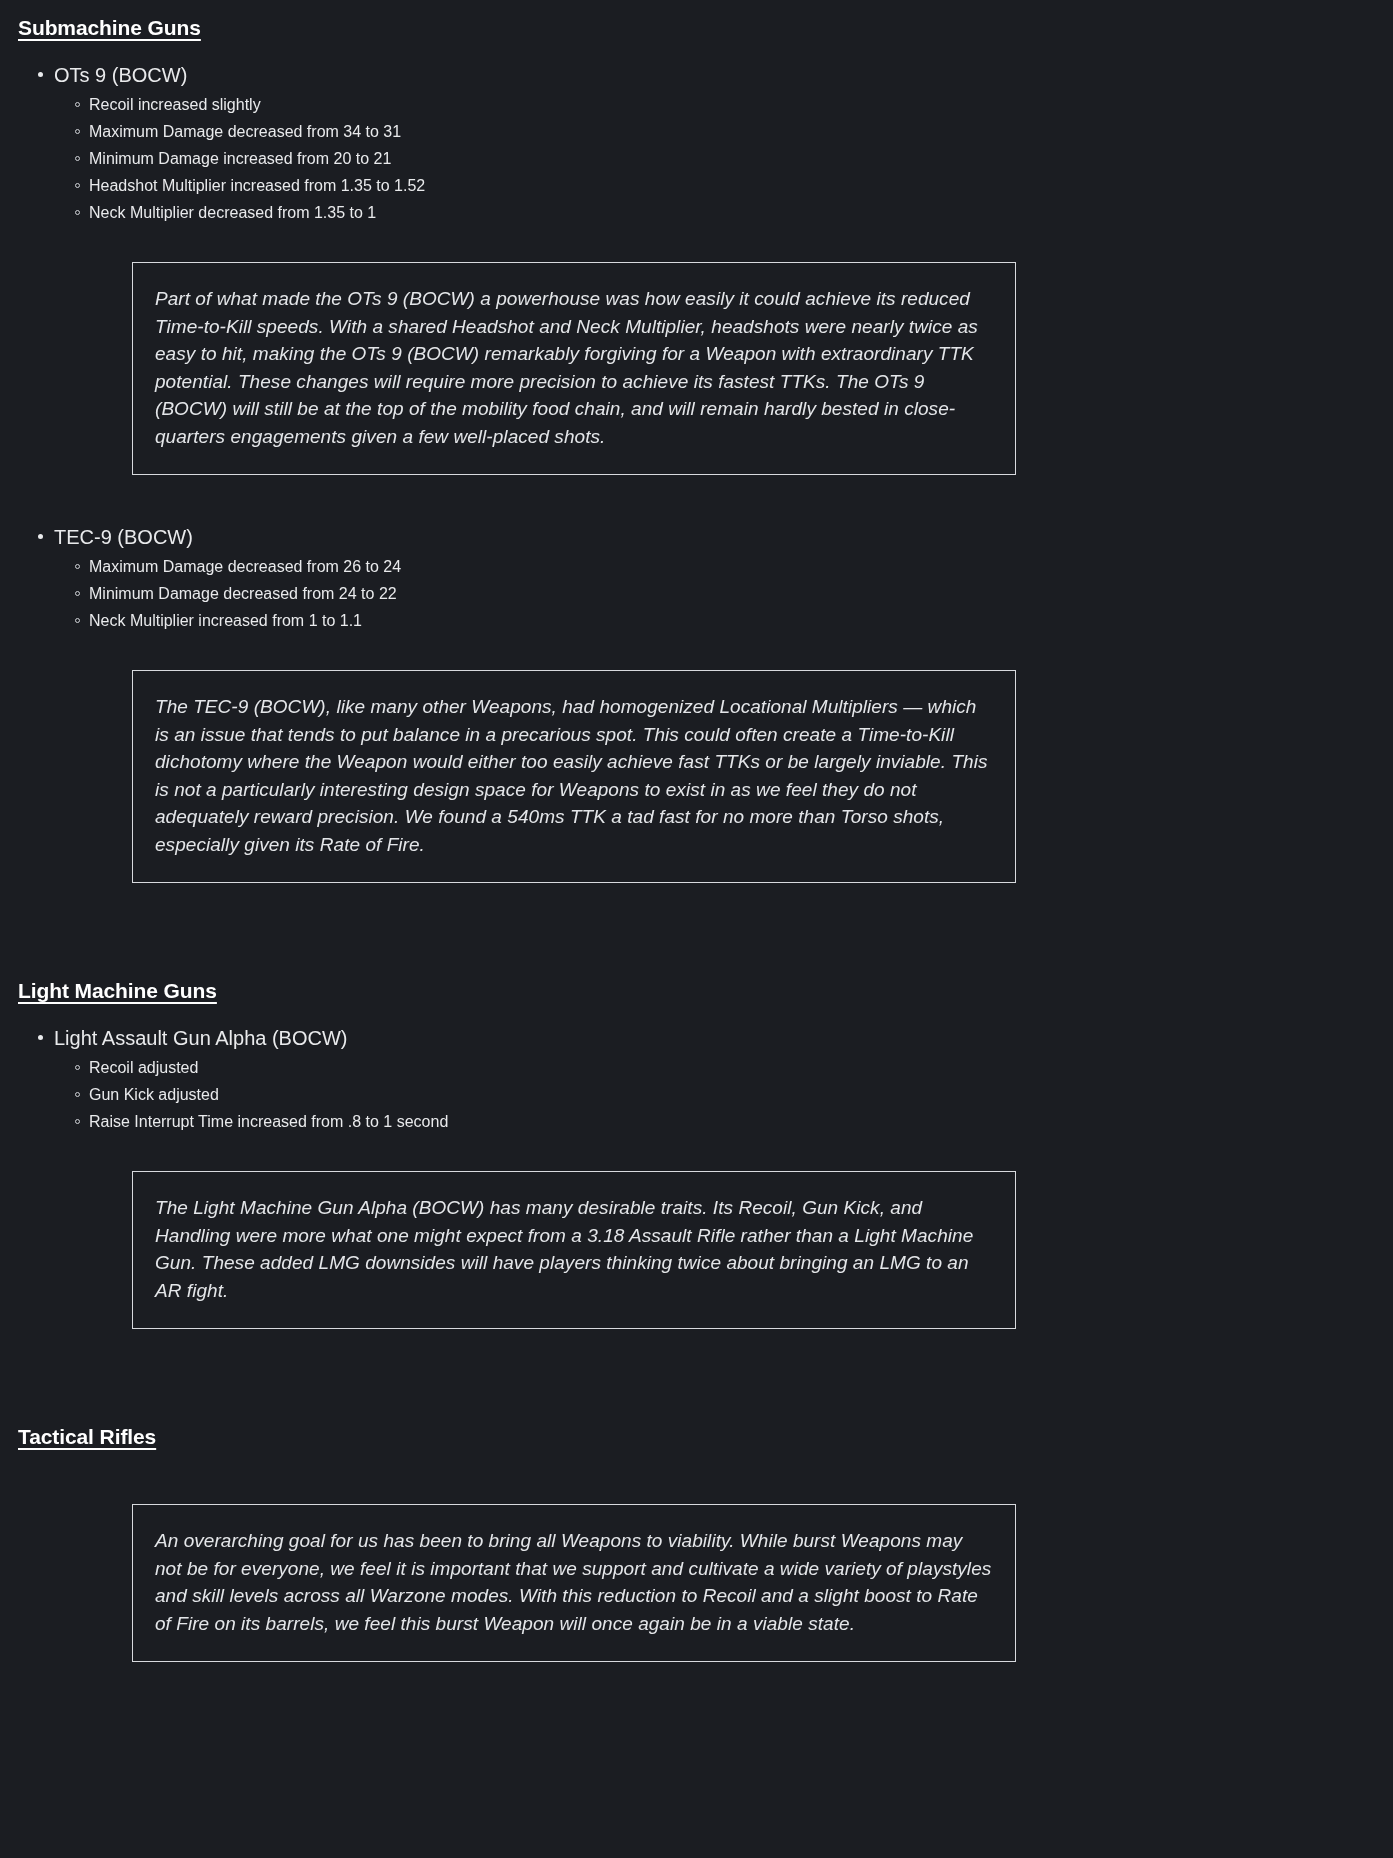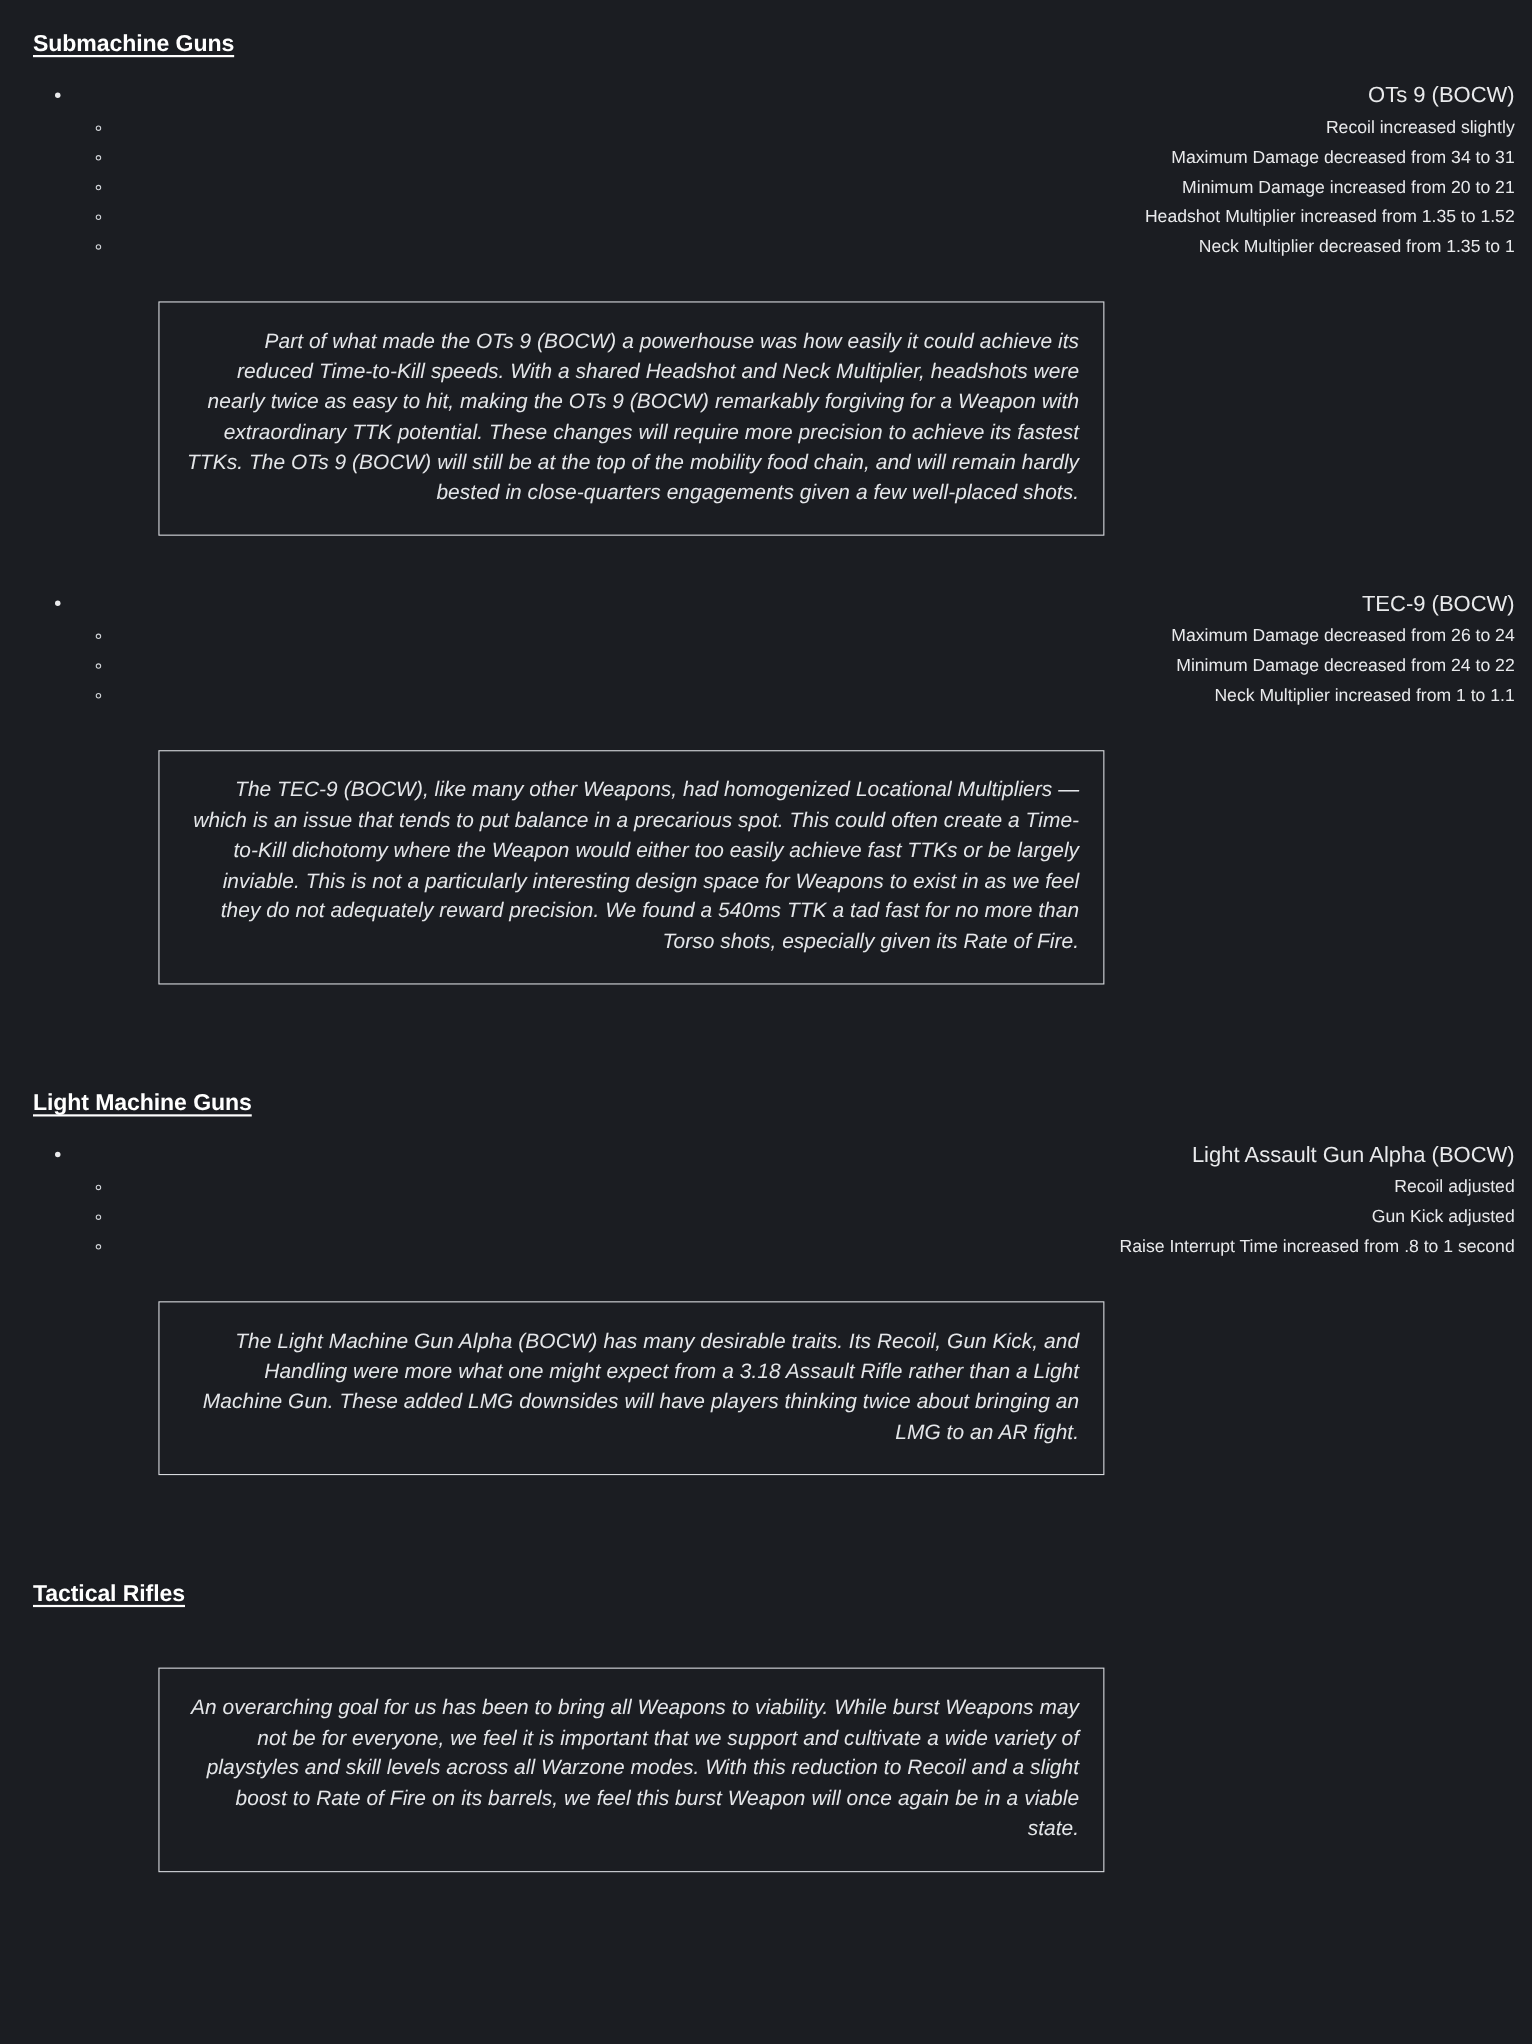--- a/index.html
+++ b/index.html
@@ -11,21 +11,21 @@
     width: 1393px;
     min-height: 1858px;
     font-family: "Liberation Sans", sans-serif;
     color: #e9eaec;
     -webkit-font-smoothing: antialiased;
   }
 
   .page {
     position: relative;
     width: 1393px;
-    padding: 16px;
+    padding: 4px;
     box-sizing: border-box;
   }
 
   
   .section-heading {
     font-size: 21px;
     font-weight: bold;
     color: #ffffff;
     text-decoration: underline;
     text-underline-offset: 4px;
@@ -36,21 +36,20 @@
 
   .section {
     margin: 0;
   }
 
   
   ul.lvl1 {
     list-style: none;
     margin: 0;
     padding: 0;
-    text-align: right;
   }
   ul.lvl1 > li.weapon {
     margin: 0;
     padding: 0;
   }
 
   .weapon-name {
     position: relative;
     font-size: 20px;
     line-height: 32px;

